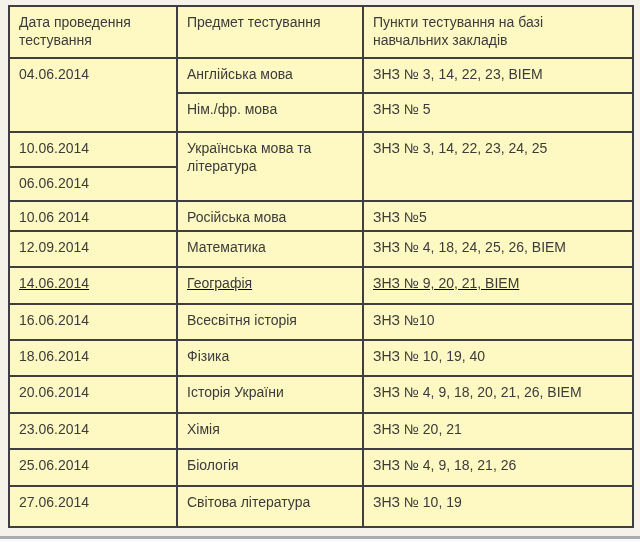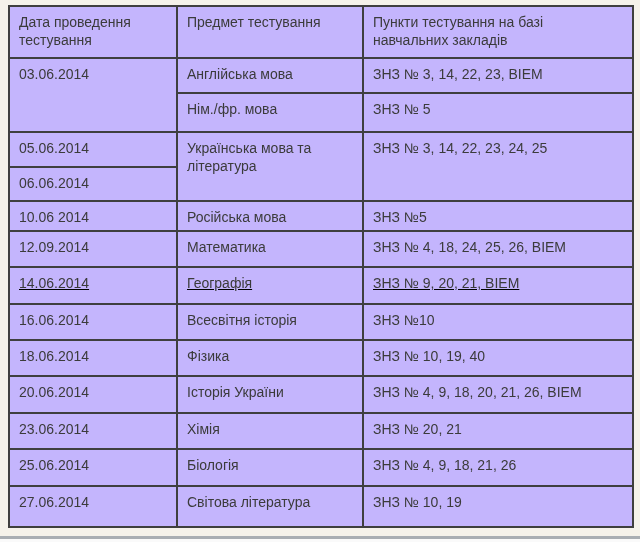--- a/index.html
+++ b/index.html
@@ -27,21 +27,21 @@
   }
   table.schedule td, table.schedule th {
     border: 2px solid #3f3f3f;
     vertical-align: top;
     text-align: left;
     padding: 6px 10px 4px 9px;
     font-size: 14px;
     line-height: 18px;
     font-weight: 400;
     color: #3b3b3b;
-    background: #c4b5fd;
+    background: #fef9c3;
     overflow: hidden;
   }
   tr.h-head   { height: 52px; }
   tr.h-r0  { height: 35px; }
   tr.h-r1  { height: 39px; }
   tr.h-r2  { height: 35px; }
   tr.h-r3  { height: 34px; }
   tr.h-r4  { height: 20px; }
   tr.h-r5  { height: 36px; }
   tr.h-r6  { height: 37px; text-decoration: underline; }
@@ -80,31 +80,31 @@
       <col style="width:270px">
     </colgroup>
     <tbody>
       <tr class="h-head">
         <td>Дата проведення тестування</td>
         <td>Предмет тестування</td>
         <td>Пункти тестування на базі навчальних закладів</td>
       </tr>
 
       <tr class="h-r0">
-        <td rowspan="2">03.06.2014</td>
+        <td rowspan="2">04.06.2014</td>
         <td>Англійська мова</td>
         <td>ЗНЗ № 3, 14, 22, 23, ВІЕМ</td>
       </tr>
       <tr class="h-r1">
         <td>Нім./фр. мова</td>
         <td>ЗНЗ № 5</td>
       </tr>
 
       <tr class="h-r2">
-        <td>05.06.2014</td>
+        <td>10.06.2014</td>
         <td rowspan="2">Українська мова та література</td>
         <td rowspan="2">ЗНЗ № 3, 14, 22, 23, 24, 25</td>
       </tr>
       <tr class="h-r3">
         <td>06.06.2014</td>
       </tr>
 
       <tr class="h-r4">
         <td>10.06 2014</td>
         <td>Російська мова</td>

